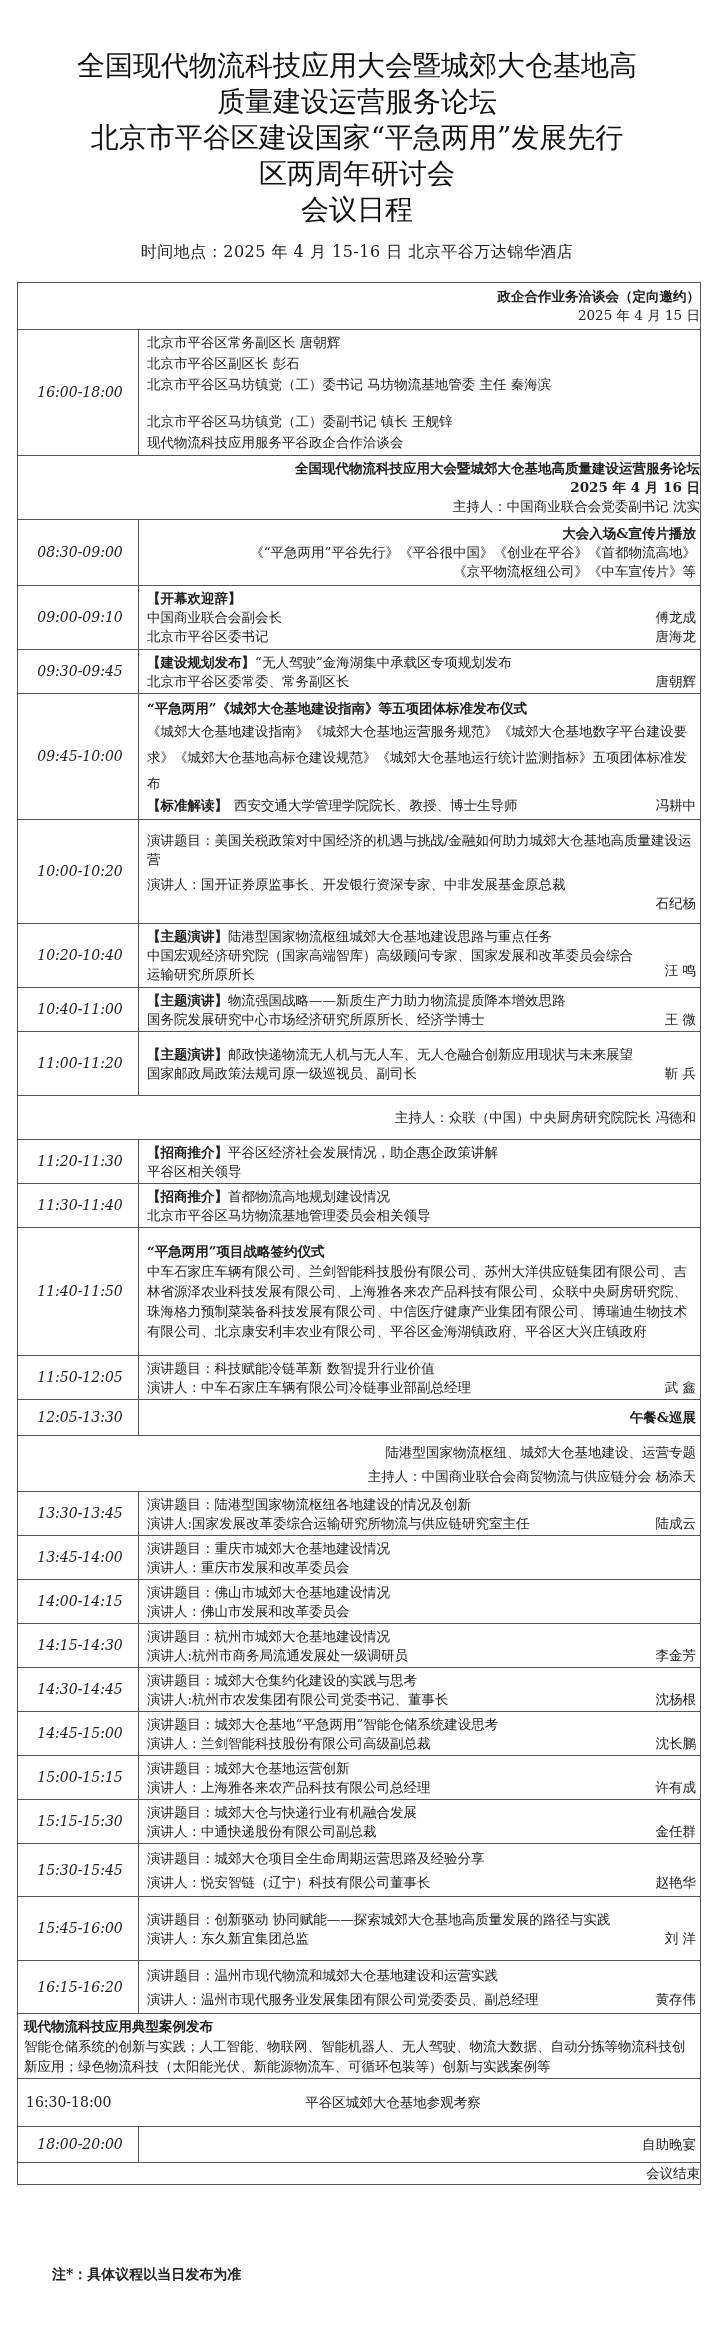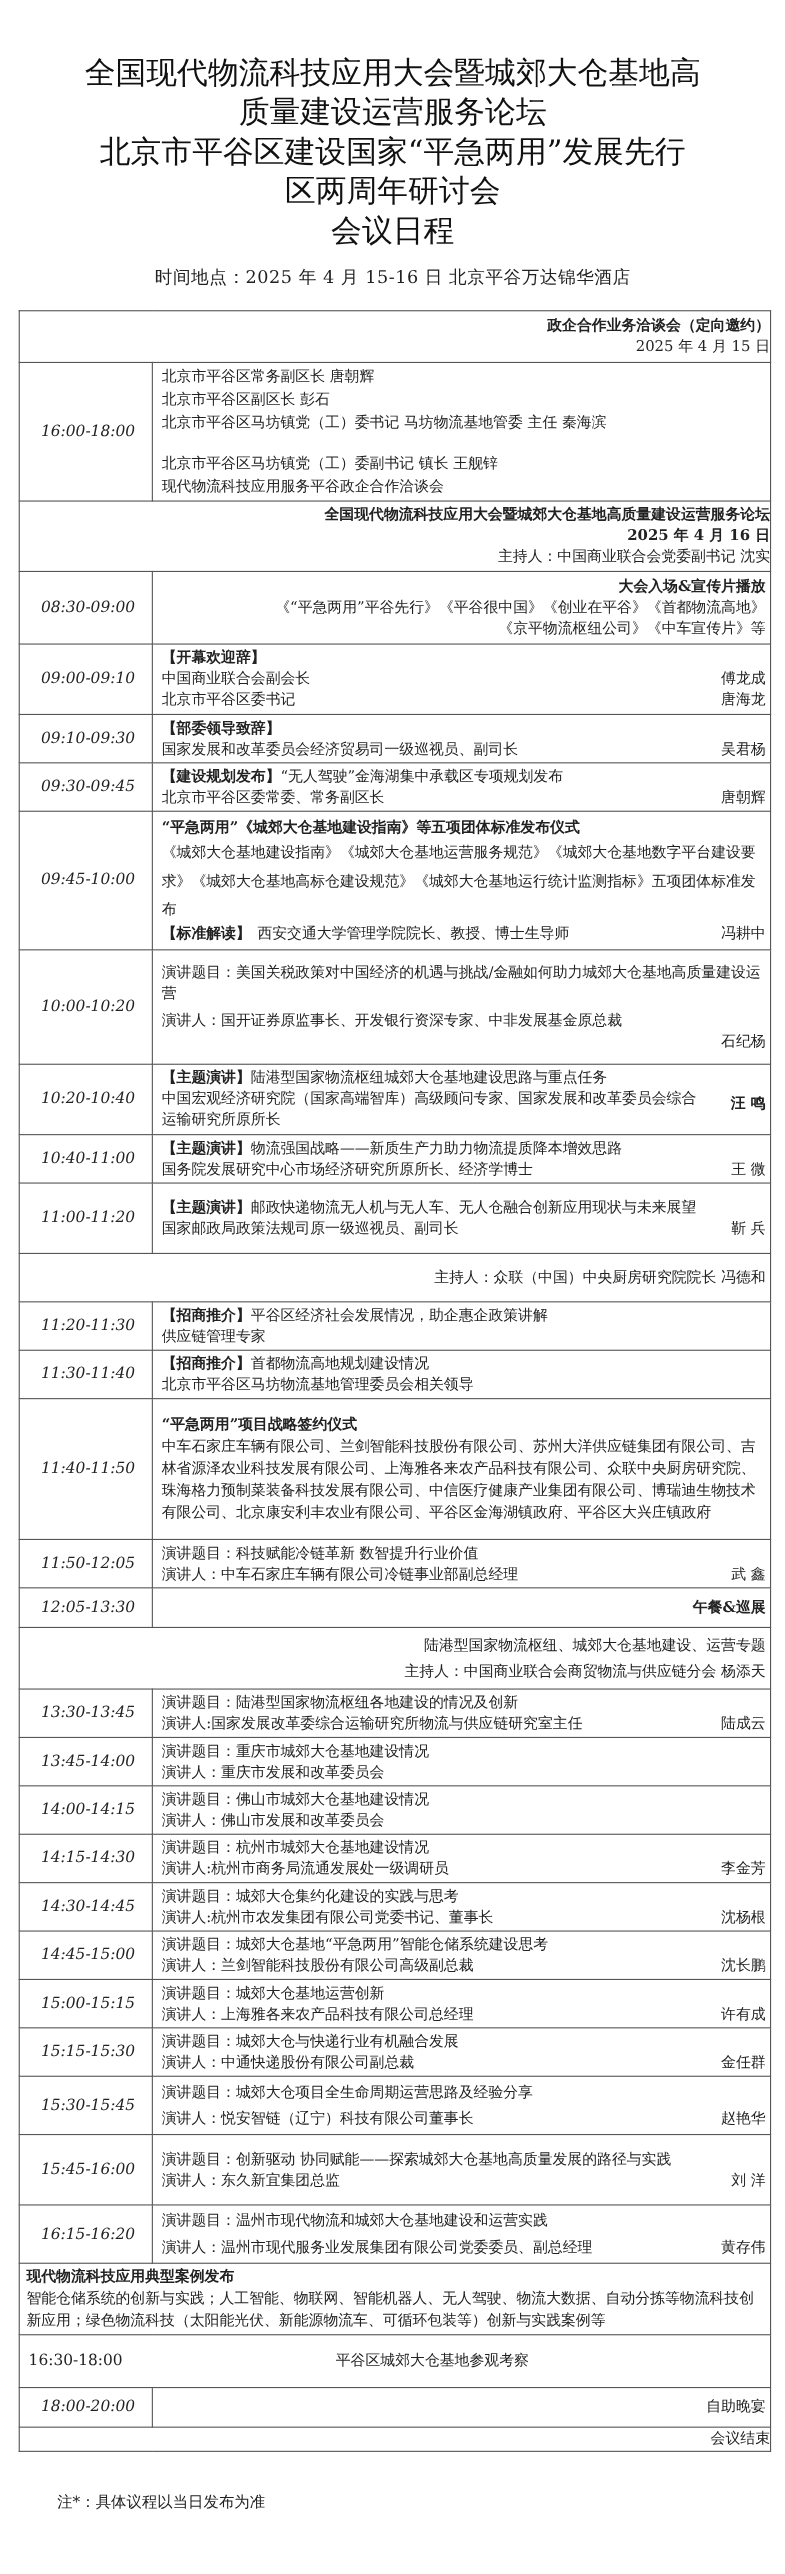--- a/index.html
+++ b/index.html
@@ -9,21 +9,21 @@
   .venue{text-align:center;font-size:16px;margin-top:14px;letter-spacing:0.5px;}
   table.agenda{position:absolute;left:17px;top:282px;width:684px;border-collapse:collapse;font-size:13.5px;line-height:19px;}
   table.agenda td{border:1.5px solid #555;vertical-align:middle;padding:2px 4px 2px 8px;}
   td.time{width:108px;text-align:center;font-size:14px;padding:0 2px;white-space:nowrap;font-style:italic;}
   td.c{text-align:right;}
   .b{font-weight:bold;}
   .row2{display:flex;justify-content:space-between;}
   .row2 span:last-child{white-space:nowrap;padding-left:6px;}
   .right{text-align:right;}
   .gap{height:6px;}
-  .footnote{position:absolute;left:52px;top:2288px;font-size:14px;}
+  .footnote{position:absolute;left:52px;top:2288px;font-size:14px;font-weight:bold;}
   .spaced{line-height:26px;}
 </style>
 </head>
 <body>
 
 <div class="title">
   <div>全国现代物流科技应用大会暨城郊大仓基地高</div>
   <div>质量建设运营服务论坛</div>
   <div>北京市平谷区建设国家“平急两用”发展先行</div>
   <div>区两周年研讨会</div>
@@ -76,30 +76,20 @@
             <span>中国商业联合会副会长</span>
             <span>傅龙成</span>
           </div>
       <div class="row2">
             <span>北京市平谷区委书记</span>
             <span>唐海龙</span>
           </div>
     </td>
   </tr>
 
-  <tr style="height:44px;">
-    <td class="time">09:10-09:30</td>
-    <td>
-      <div class="b">【部委领导致辞】</div>
-      <div class="row2">
-            <span>国家发展和改革委员会经济贸易司一级巡视员、副司长</span>
-            <span>吴君杨</span>
-          </div>
-    </td>
-  </tr>
 
   <tr style="height:44px;">
     <td class="time">09:30-09:45</td>
     <td>
       <div><span class="b">【建设规划发布】</span><span>“无人驾驶”金海湖集中承载区专项规划发布</span></div>
       <div class="row2">
             <span>北京市平谷区委常委、常务副区长</span>
             <span>唐朝辉</span>
           </div>
     </td>
@@ -126,21 +116,21 @@
       <div class="right">石纪杨</div>
     </td>
   </tr>
 
   <tr style="height:64px;">
     <td class="time">10:20-10:40</td>
     <td>
       <div><span class="b">【主题演讲】</span><span>陆港型国家物流枢纽城郊大仓基地建设思路与重点任务</span></div>
       <div style="position:relative;">
             <span style="display:block;padding-right:50px;">中国宏观经济研究院（国家高端智库）高级顾问专家、国家发展和改革委员会综合运输研究所原所长</span>
-            <span style="position:absolute;right:0;bottom:15px;font-weight:bold;">汪  鸣</span>
+            <span style="position:absolute;right:0;bottom:4px;">汪  鸣</span>
           </div>
     </td>
   </tr>
 
   <tr style="height:44px;">
     <td class="time">10:40-11:00</td>
     <td>
       <div><span class="b">【主题演讲】</span><span>物流强国战略——新质生产力助力物流提质降本增效思路</span></div>
       <div class="row2">
             <span>国务院发展研究中心市场经济研究所原所长、经济学博士</span>
@@ -161,21 +151,21 @@
   </tr>
 
   <tr style="height:44px;">
     <td colspan="2" class="c">主持人：众联（中国）中央厨房研究院院长 冯德和</td>
   </tr>
 
   <tr style="height:44px;">
     <td class="time">11:20-11:30</td>
     <td>
       <div><span class="b">【招商推介】</span><span>平谷区经济社会发展情况，助企惠企政策讲解</span></div>
-      <div>供应链管理专家</div>
+      <div>平谷区相关领导</div>
     </td>
   </tr>
 
   <tr style="height:44px;">
     <td class="time">11:30-11:40</td>
     <td>
       <div><span class="b">【招商推介】</span><span>首都物流高地规划建设情况</span></div>
       <div>北京市平谷区马坊物流基地管理委员会相关领导</div>
     </td>
   </tr>

